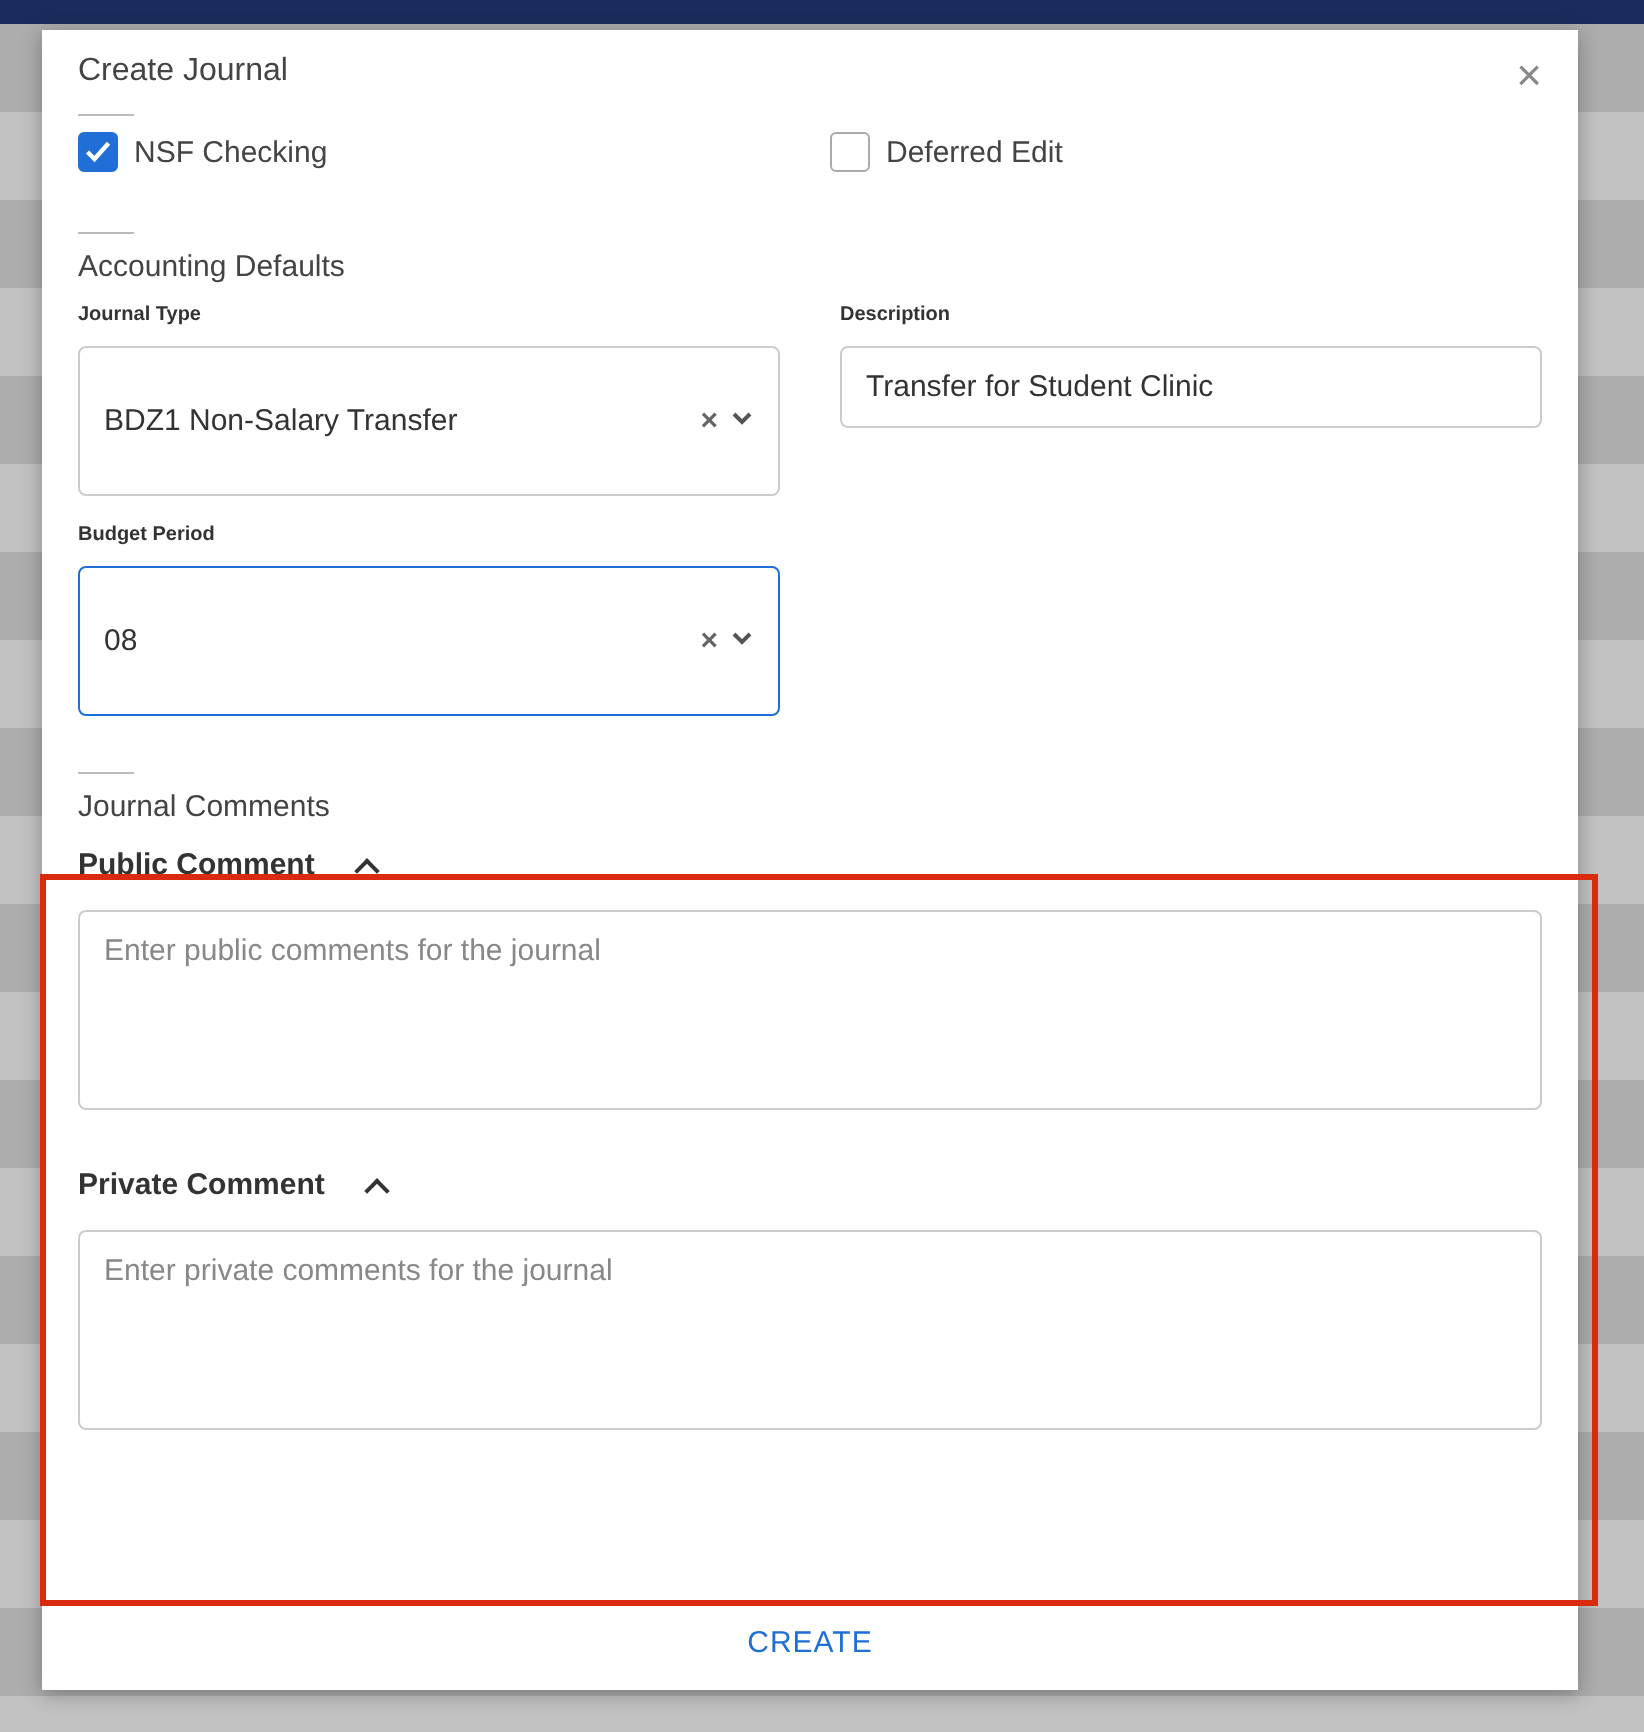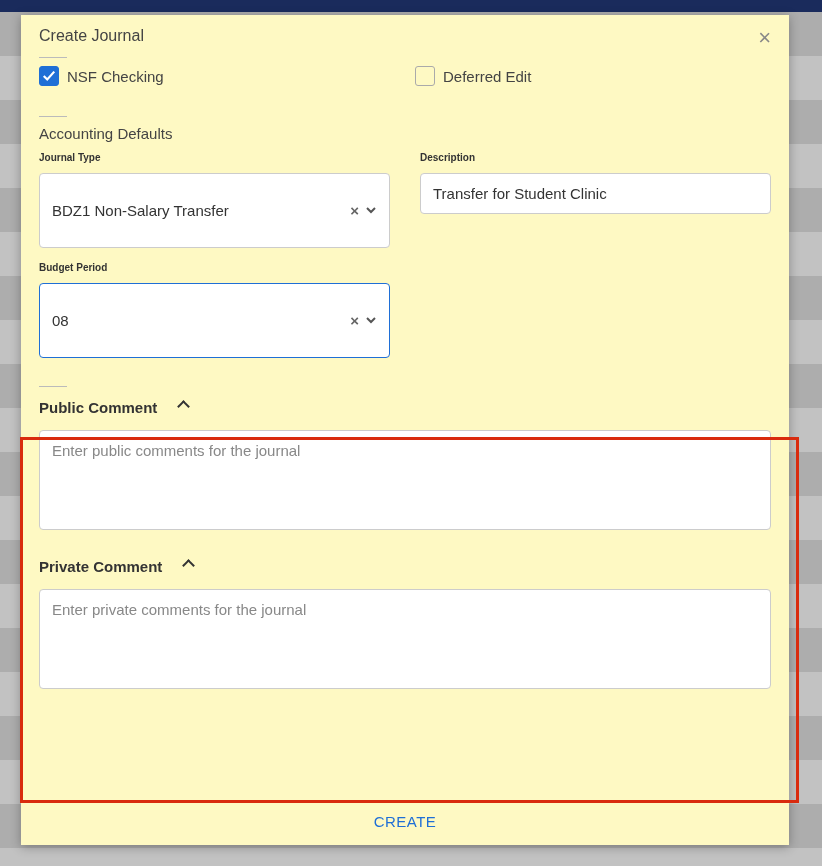--- a/index.html
+++ b/index.html
@@ -22,21 +22,21 @@
     top: 0; left: 0; right: 0;
     height: 12px;
     background: #1a2b5c;
   }
   .modal {
     position: absolute;
     top: 15px;
     left: 21px;
     width: 768px;
     height: 830px;
-    background: #fef9c3;
+    background: #ffffff;
     box-shadow: 0 2px 10px rgba(0,0,0,0.3);
     display: flex;
     flex-direction: column;
   }
   .modal-header {
     padding: 12px 18px 8px 18px;
     display: flex;
     justify-content: space-between;
     align-items: flex-start;
   }
@@ -146,21 +146,21 @@
     font-size: 15px;
     color: #333;
     font-family: inherit;
     width: 100%;
     height: 100px;
     resize: none;
   }
   .textarea::placeholder { color: #888; }
   .collapse-hdr {
     display: flex;
-    align-items: flex-start;
+    align-items: center;
     gap: 21px;
     margin: 12px 0 14px 0;
   }
   .collapse-label {
     font-size: 15px;
     font-weight: 600;
     color: #333;
   }
   .chevup {
     display: inline-block;
@@ -294,20 +294,21 @@
             <span><svg width="12" height="12" viewBox="0 0 12 12">
                     <path d="M2 4 L6 8 L10 4" stroke="#555" stroke-width="2" fill="none"></path>
                   </svg></span>
           </span>
         </div>
       </div>
       <div class="form-col"></div>
     </div>
 
     <div class="section-divider"></div>
+    <div class="section-title">Journal Comments</div>
 
     <div class="collapse-hdr">
       <span class="collapse-label">Public Comment</span>
       <span class="chevup"></span>
     </div>
     <textarea class="textarea" placeholder="Enter public comments for the journal" style=""></textarea>
 
     <div class="collapse-hdr" style="margin-top:24px;">
       <span class="collapse-label">Private Comment</span>
       <span class="chevup"></span>

